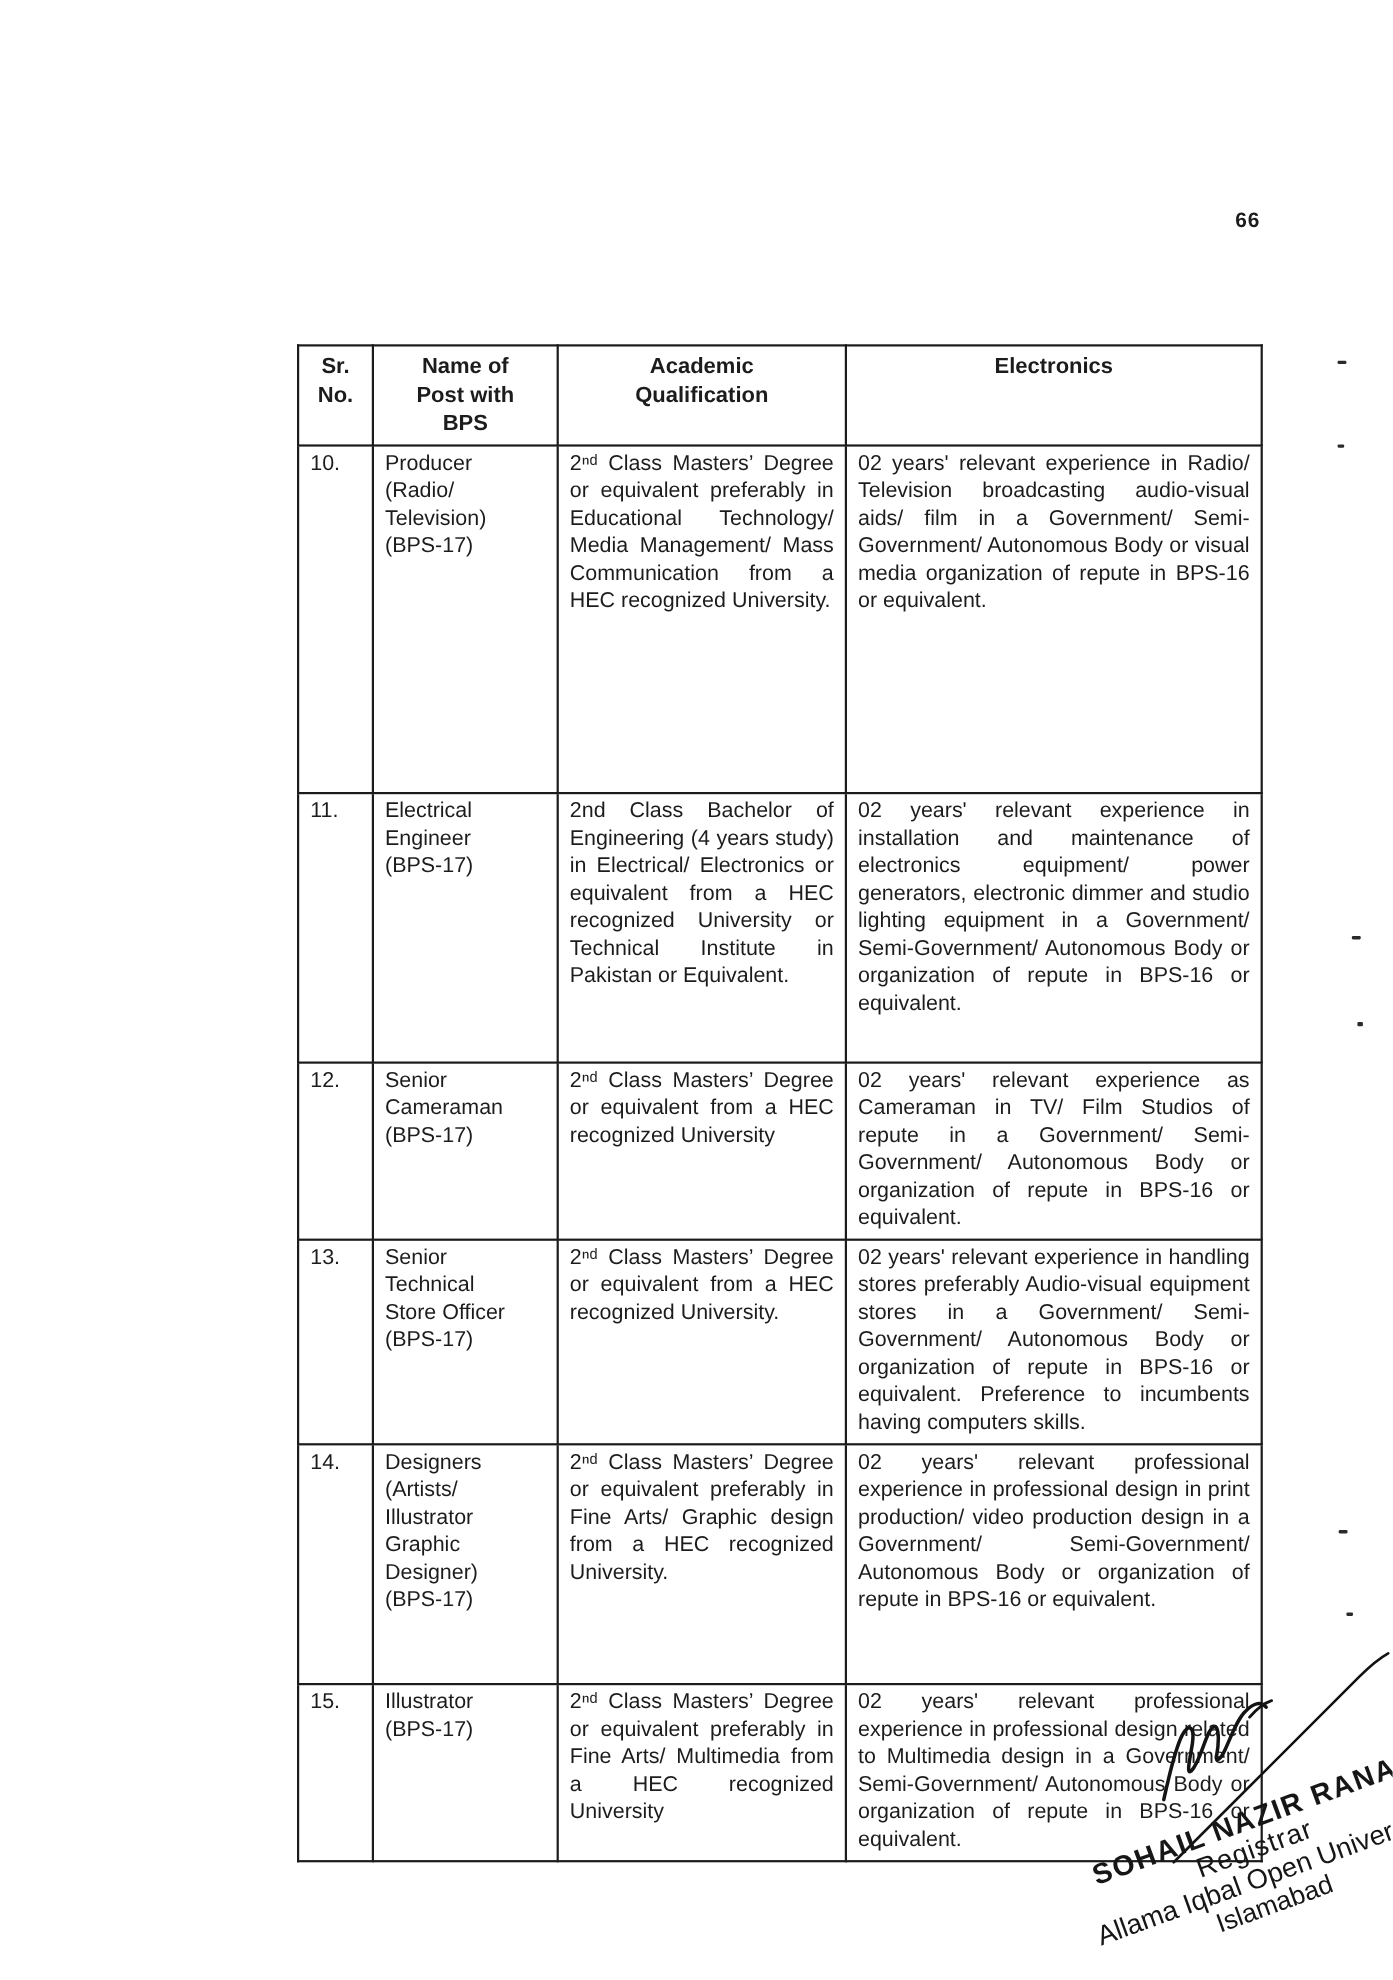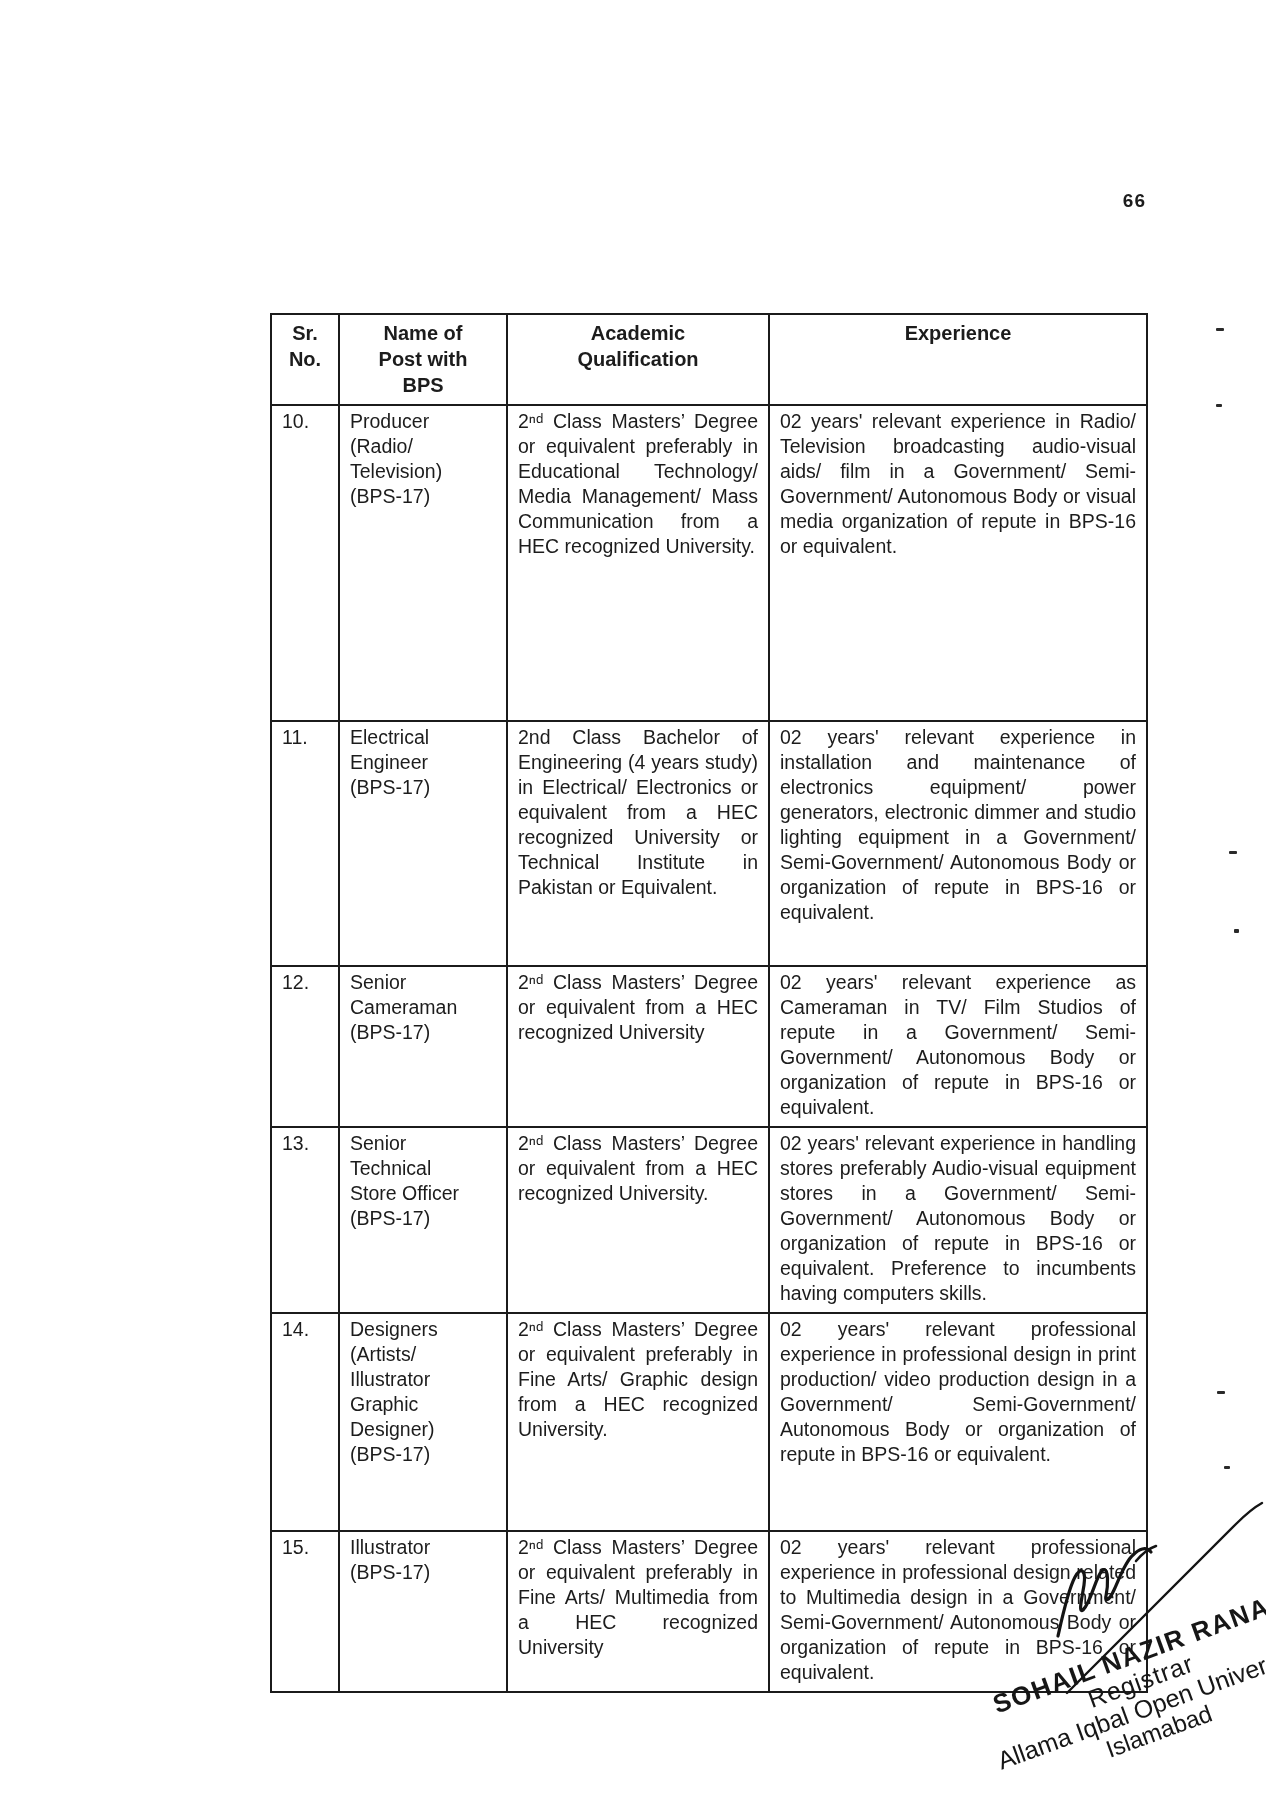--- a/index.html
+++ b/index.html
@@ -118,21 +118,21 @@
   </colgroup>
   <tbody>
       <tr class="hdr">
     <th>Sr.
 No.</th>
     <th>Name of
 Post with
 BPS</th>
     <th>Academic
 Qualification</th>
-    <th>Experience</th>
+    <th>Electronics</th>
   </tr>
   <tr class="r0">
     <td class="sr">10.</td>
     <td class="post">Producer
 (Radio/
 Television)
 (BPS-17)</td>
     <td class="just">2ⁿᵈ Class Masters’ Degree or equivalent preferably in Educational Technology/ Media Management/ Mass Communication from a HEC recognized University.</td>
     <td class="just">02 years' relevant experience in Radio/ Television broadcasting audio-visual aids/ film in a Government/ Semi-Government/ Autonomous Body or visual media organization of repute in BPS-16 or equivalent.</td>
   </tr>

